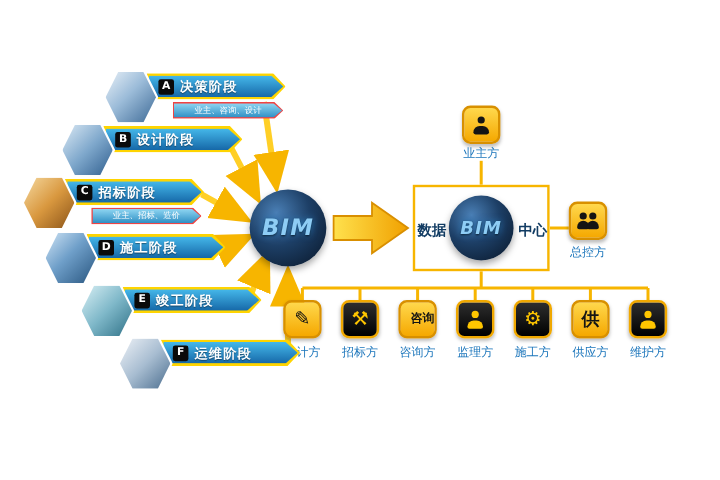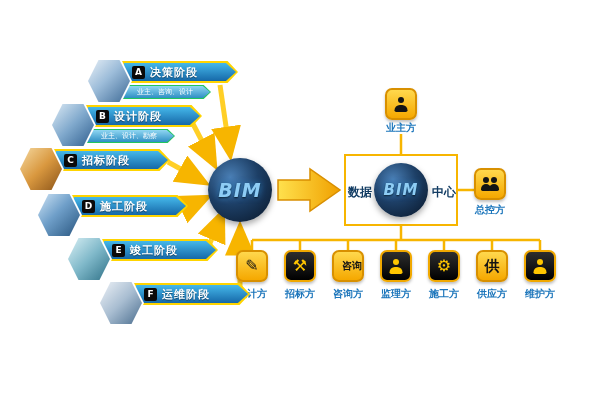--- a/index.html
+++ b/index.html
@@ -29,22 +29,22 @@
           background:#ffd400;z-index:1;}
   .banner-in{position:absolute;left:2px;top:2px;right:2px;bottom:2px;
           clip-path:polygon(0 0,91% 0,100% 50%,91% 100%,0 100%);
           background:linear-gradient(180deg,#45b8ea,#1668a8);
           display:flex;align-items:center;}
   .letter{width:13px;height:13px;margin-left:8px;background:#0a0a0a;color:#ffffff;
           font-size:9px;font-weight:bold;display:flex;align-items:center;justify-content:center;
           border-radius:2px;flex:0 0 auto;}
   .title{margin-left:5px;font-size:11px;font-weight:bold;color:#ffffff;
          letter-spacing:1px;text-shadow:0 1px 1px rgba(0,0,0,.45);white-space:nowrap;}
-  .substrip{position:absolute;left:33px;top:27px;width:92px;height:14px;
-          clip-path:polygon(0 0,92% 0,100% 50%,92% 100%,0 100%);background:#22c55e;z-index:1;}
+  .substrip{position:absolute;left:58px;top:27px;width:92px;height:14px;
+          clip-path:polygon(0 0,92% 0,100% 50%,92% 100%,0 100%);background:#ef4444;z-index:1;}
   .substrip-in{position:absolute;left:1px;top:1px;right:1px;bottom:1px;
           clip-path:polygon(0 0,92% 0,100% 50%,92% 100%,0 100%);
           background:linear-gradient(180deg,#8fd6f2,#2f8fc4);
           display:flex;align-items:center;justify-content:center;
           font-size:7px;color:#ffffff;white-space:nowrap;}
 
   
   .sphere{position:absolute;border-radius:50%;
           background:radial-gradient(circle at 35% 30%,#4a7fb5 0%,#1d3f66 45%,#081526 100%);
           display:flex;align-items:center;justify-content:center;
@@ -76,21 +76,21 @@
 
   .person{display:block;width:13px;height:15px;position:relative;}
   .person::before{content:"";position:absolute;top:0;left:50%;transform:translateX(-50%);
         width:6px;height:6px;border-radius:50%;background:currentColor;}
   .person::after{content:"";position:absolute;bottom:0;left:50%;transform:translateX(-50%);
         width:13px;height:7px;border-radius:6px 6px 2px 2px;background:currentColor;}
   .persons{display:flex;}
   .persons .person{width:10px;height:14px;margin:0 -1px;}
   .persons .person::after{width:10px;}
 
-  .node-label{position:absolute;font-size:10px;font-weight:bold;color:#1b75bb;
+  .node-label{position:absolute;font-size:10px;font-weight:normal;color:#1b75bb;
         text-align:center;width:48px;white-space:nowrap;}
 
   
   .pl{top:287px;}
 </style>
 </head>
 <body>
 
 <div class="canvas">
 
@@ -149,34 +149,34 @@
   <div class="stage s1">
     <div class="hex">
         <div class="hex-in p1"></div>
       </div>
     <div class="banner">
         <div class="banner-in">
       <span class="letter">B</span>
       <span class="title">设计阶段</span>
     </div>
       </div>
-    <div class="substrip">
-      <div class="substrip-in">业主、设计、勘察</div>
-      </div>
   </div>
 
   <div class="stage s2">
     <div class="hex">
         <div class="hex-in p2"></div>
       </div>
     <div class="banner">
         <div class="banner-in">
       <span class="letter">C</span>
       <span class="title">招标阶段</span>
     </div>
+      </div>
+    <div class="substrip">
+      <div class="substrip-in">业主、招标、造价</div>
       </div>
   </div>
 
   <div class="stage s3">
     <div class="hex">
         <div class="hex-in p3"></div>
       </div>
     <div class="banner">
         <div class="banner-in">
       <span class="letter">D</span>

